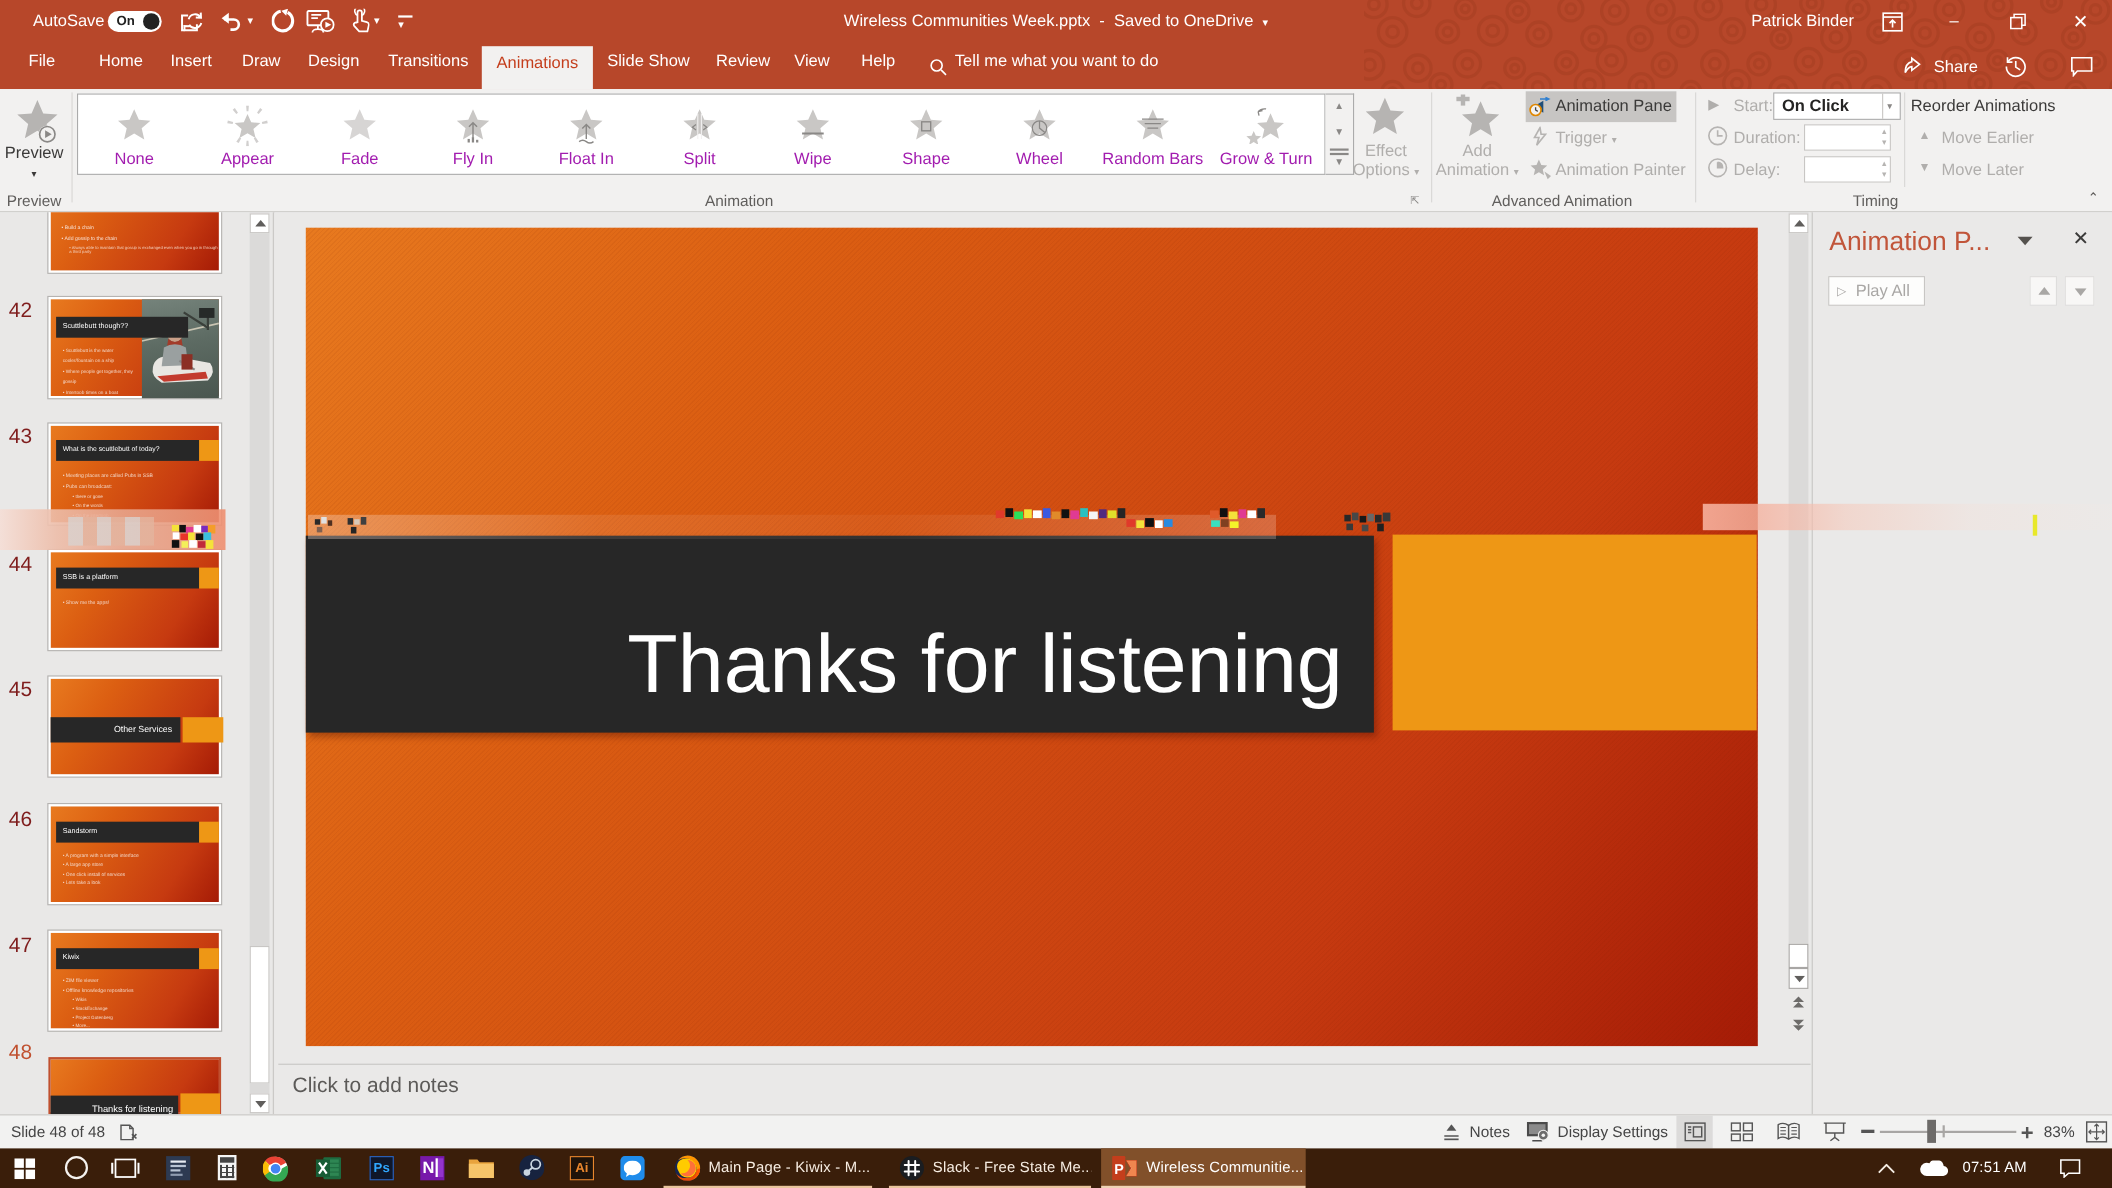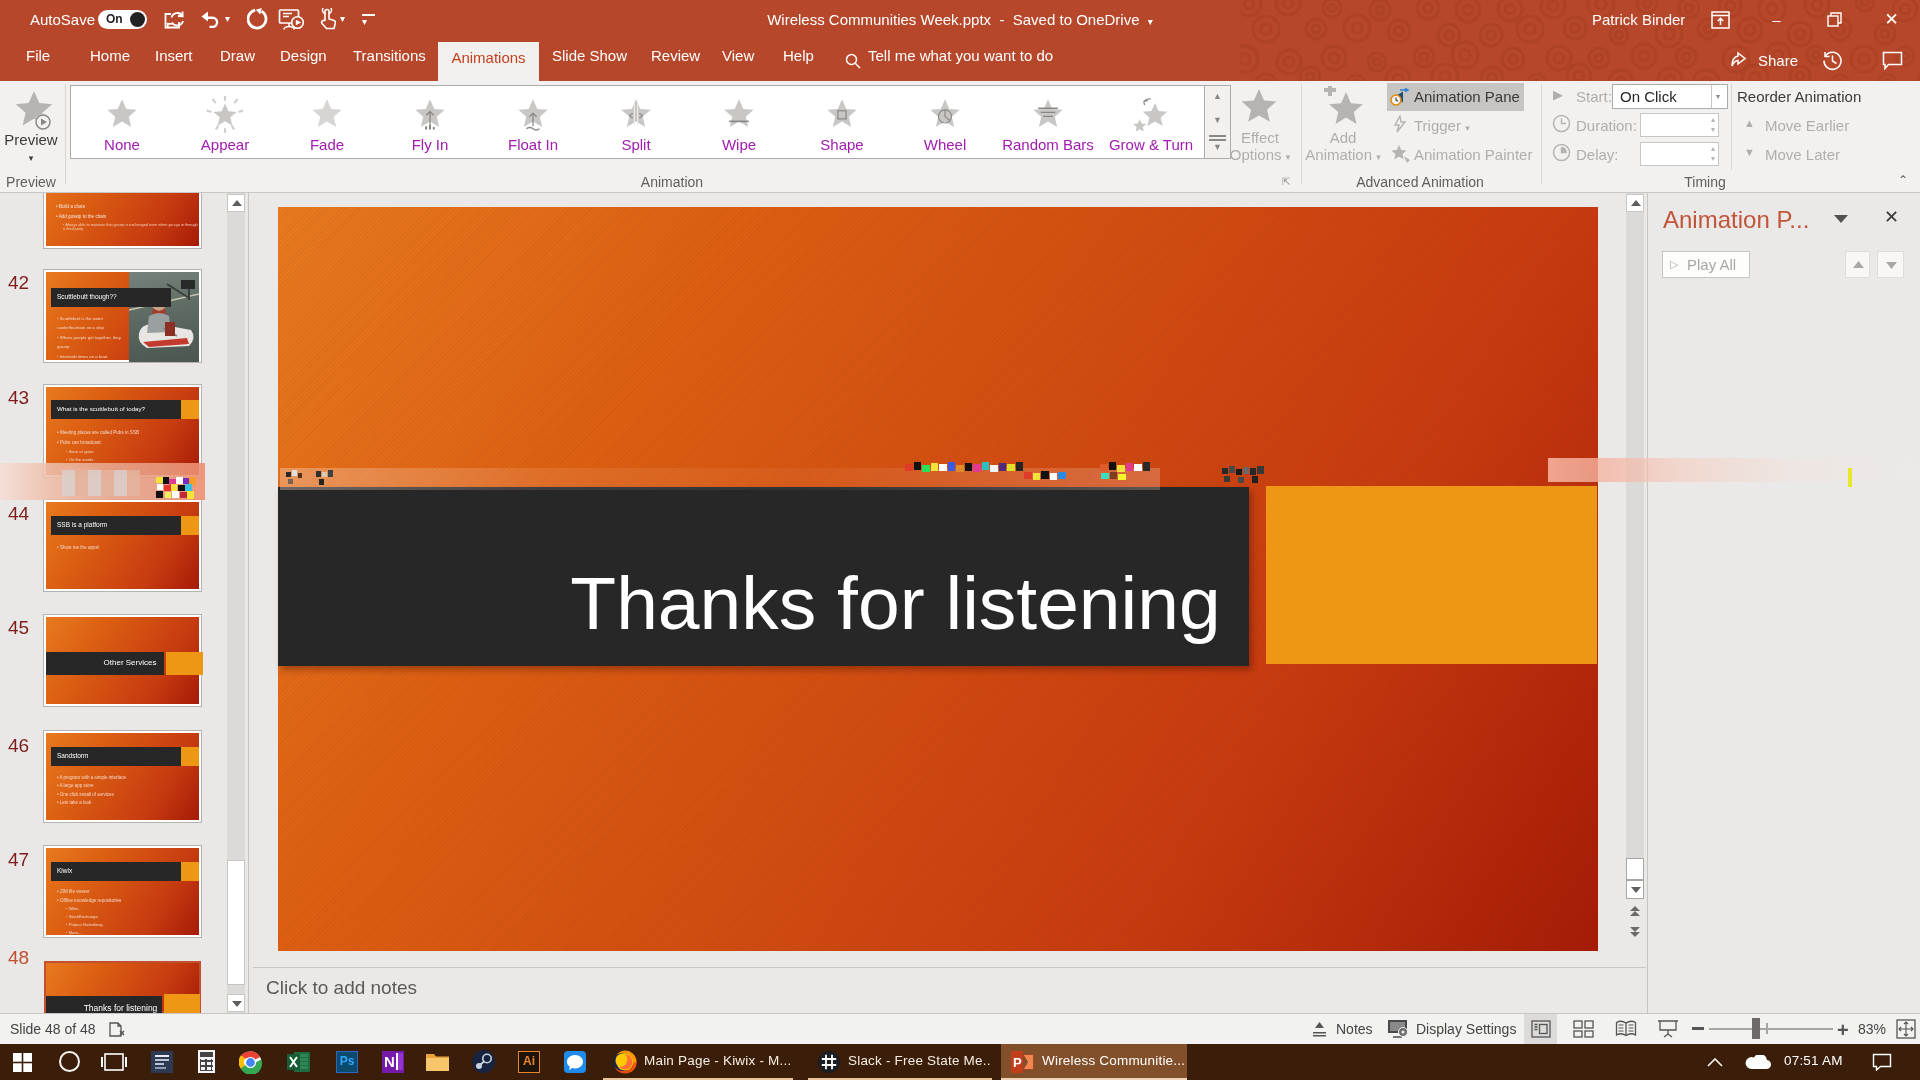--- a/index.html
+++ b/index.html
@@ -419,21 +419,21 @@
     <div class="abs rib-gray" style="left:1414px;top:36px;font-size:15px;">Trigger <span style="font-size:9px;">▾</span></div>
     <svg class="abs" style="left:1390px;top:63px" width="22" height="20" viewBox="0 0 22 20">
       <path d="M9 1l2.2 5 5.4.5-4.1 3.6 1.2 5.3-4.7-2.8-4.7 2.8 1.2-5.3L1.4 6.5l5.4-.5z" fill="#b6b4b2"></path>
       <path d="M14 12 l6 4 -3 3z" fill="#b6b4b2"></path>
     </svg>
     <div class="abs rib-gray" style="left:1414px;top:65px;font-size:15px;">Animation Painter</div>
     <div class="vdiv" style="left:1541px;"></div>
 
     <div class="abs rib-gray" style="left:1553px;top:6px;font-size:13px;">▶</div>
     <div class="abs rib-gray" style="left:1576px;top:7px;font-size:15px;">Start:</div>
-    <div class="abs" style="left:1612px;top:3px;width:116px;height:25px;background:#fff;border:1px solid #ababab;">
+    <div class="abs" style="left:1612px;top:3px;width:116px;height:25px;background:#fff;border:1px solid #ababab;font-weight:bold;">
       <div class="abs" style="left:7px;top:3px;font-size:15px;color:#252423;">On Click</div>
       <div class="abs" style="left:98px;top:0;width:17px;height:23px;border-left:1px solid #c8c6c4;">
         <div class="abs" style="left:4px;top:7px;font-size:8px;color:#8a8886;">▾</div>
       </div>
     </div>
     <svg class="abs" style="left:1552px;top:33px" width="19" height="19" viewBox="0 0 19 19" fill="none" stroke="#b6b4b2" stroke-width="1.5">
       <circle cx="9.5" cy="9.5" r="8"></circle>
         <path d="M9.5 4.5 V9.5 H14"></path>
     </svg>
     <div class="abs rib-gray" style="left:1576px;top:36px;font-size:15px;">Duration:</div>
@@ -444,21 +444,21 @@
     <svg class="abs" style="left:1552px;top:62px" width="19" height="19" viewBox="0 0 19 19" fill="none" stroke="#b6b4b2" stroke-width="1.5">
       <circle cx="9.5" cy="9.5" r="8"></circle>
         <path d="M9.5 4.5 V9.5 H14 A4.5 4.5 0 0 0 9.5 4.5" fill="#b6b4b2"></path>
     </svg>
     <div class="abs rib-gray" style="left:1576px;top:65px;font-size:15px;">Delay:</div>
     <div class="spinbox" style="left:1640px;top:61px;">
       <div class="abs" style="right:3px;top:1px;font-size:8px;color:#b6b4b2;">▴</div>
       <div class="abs" style="right:3px;top:11px;font-size:8px;color:#b6b4b2;">▾</div>
     </div>
     <div class="vdiv" style="left:1731px;height:86px;"></div>
-    <div class="abs" style="left:1737px;top:7px;font-size:15px;color:#3b3a39;">Reorder Animation</div>
+    <div class="abs" style="left:1737px;top:7px;font-size:15px;color:#3b3a39;">Reorder Animations</div>
     <div class="abs rib-gray" style="left:1744px;top:36px;font-size:11px;">▲</div>
     <div class="abs rib-gray" style="left:1765px;top:36px;font-size:15px;">Move Earlier</div>
     <div class="abs rib-gray" style="left:1744px;top:65px;font-size:11px;">▼</div>
     <div class="abs rib-gray" style="left:1765px;top:65px;font-size:15px;">Move Later</div>
 
     <div class="grp-lbl" style="left:0;width:62px;">Preview</div>
     <div class="grp-lbl" style="left:572px;width:200px;">Animation</div>
     <div class="grp-lbl" style="left:1330px;width:180px;">Advanced Animation</div>
     <div class="grp-lbl" style="left:1615px;width:180px;">Timing</div>
     <div class="abs" style="left:1898px;top:92px;font-size:12px;color:#605e5c;">⌃</div>
@@ -761,21 +761,21 @@
     </svg>
     <svg class="abs" style="left:287px;top:7px" width="24" height="22" viewBox="0 0 24 22">
       <rect x="7" y="1" width="16" height="20" rx="1" fill="#1e6b40"></rect>
       <rect x="9" y="3" width="12" height="3" fill="#2e8653"></rect>
         <rect x="9" y="7" width="12" height="3" fill="#2e8653"></rect>
       <rect x="9" y="11" width="12" height="3" fill="#2e8653"></rect>
         <rect x="9" y="15" width="12" height="3" fill="#2e8653"></rect>
       <rect x="0" y="3" width="13" height="16" fill="#185c35"></rect>
       <path d="M3 6 l7 10 M10 6 l-7 10" stroke="#fff" stroke-width="2"></path>
     </svg>
-    <div class="abs" style="left:336px;top:7px;width:22px;height:22px;background:#0c4a6e;border:1.5px solid #2d66c3;color:#31a8ff;font-size:12px;font-weight:bold;text-align:center;line-height:19px;">Ps</div>
+    <div class="abs" style="left:336px;top:7px;width:22px;height:22px;background:#0f172a;border:1.5px solid #2d66c3;color:#31a8ff;font-size:12px;font-weight:bold;text-align:center;line-height:19px;">Ps</div>
     <div class="abs" style="left:382px;top:7px;width:22px;height:22px;background:#7719aa;"></div>
     <div class="abs" style="left:384px;top:9px;color:#fff;font-size:15px;font-weight:bold;">N</div>
     <div class="abs" style="left:396px;top:9px;width:7px;height:17px;background:#9334cc;border-left:2px solid #fff;"></div>
     <svg class="abs" style="left:426px;top:8px" width="24" height="19" viewBox="0 0 24 19">
       <path d="M0 2 h8 l2 2.5 h13 V19 H0z" fill="#e8a33d"></path>
       <path d="M0 6 h23 V19 H0z" fill="#f7c56a"></path>
     </svg>
     <svg class="abs" style="left:472px;top:6px" width="23" height="23" viewBox="0 0 23 23">
       <circle cx="11.5" cy="11.5" r="11.5" fill="#17233f"></circle>
       <circle cx="15" cy="8.5" r="4.2" fill="none" stroke="#c8d4e0" stroke-width="1.6"></circle>

